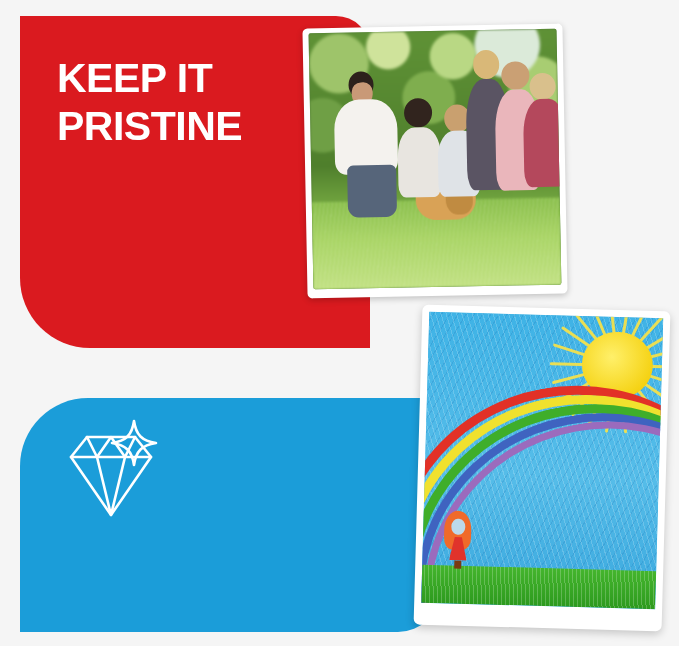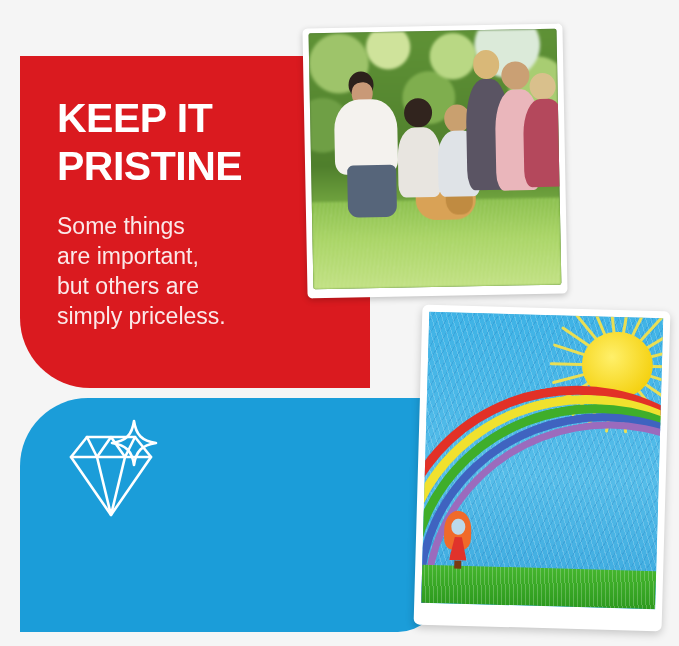--- a/index.html
+++ b/index.html
@@ -11,21 +11,20 @@
     position:relative;
   }
   #stage{position:absolute;inset:0;background:#f5f5f5;}
 
   
   .red-panel{
     position:absolute;left:20px;top:16px;width:350px;height:332px;
     background:#da1a1f;
     border-radius:0 34px 0 70px;
     z-index:2;
-    margin-top:40px;
   }
   .kicker-head{
     position:absolute;left:37px;top:38px;width:300px;
     color:#ffffff;
     font-weight:bold;
     font-size:41px;
     line-height:48px;
     letter-spacing:-0.5px;
     text-transform:uppercase;
     white-space:pre-line;
@@ -166,24 +165,20 @@
   .txt{user-select:none;}
 </style>
 </head>
 <body>
 
 <div id="stage">
 
   <div class="red-panel">
     <div class="kicker-head txt">KEEP IT
 PRISTINE</div>
-    <div class="kicker-sub txt">Some things
-are important,
-but others are
-simply priceless.</div>
   </div>
 
   <div class="photo-family">
     <div class="inner">
       <div class="ff-trees"></div>
       <div class="ff-grass"></div>
       <div class="ff-dog"></div>
       <div class="fig fig-dad">
         <span class="head"></span>
           <span class="face"></span>

